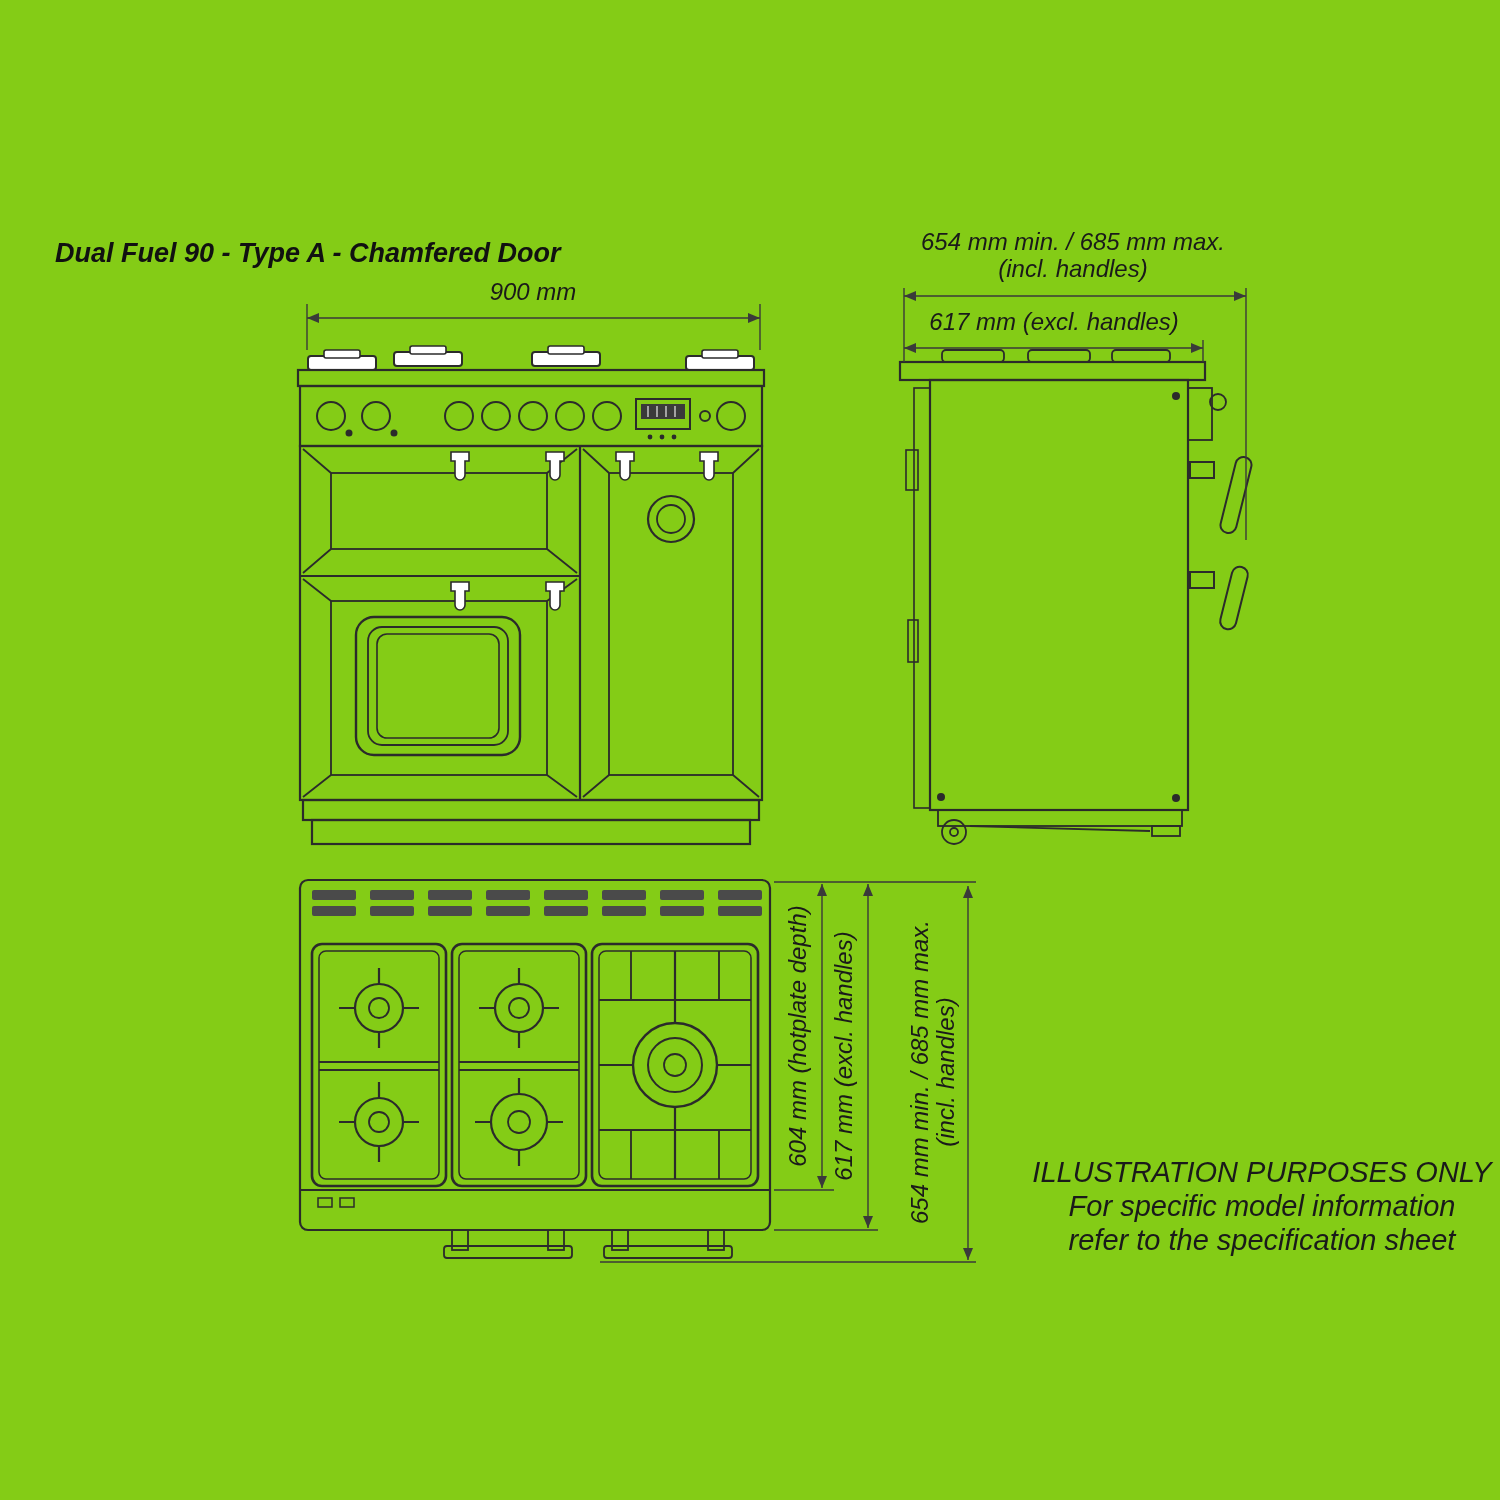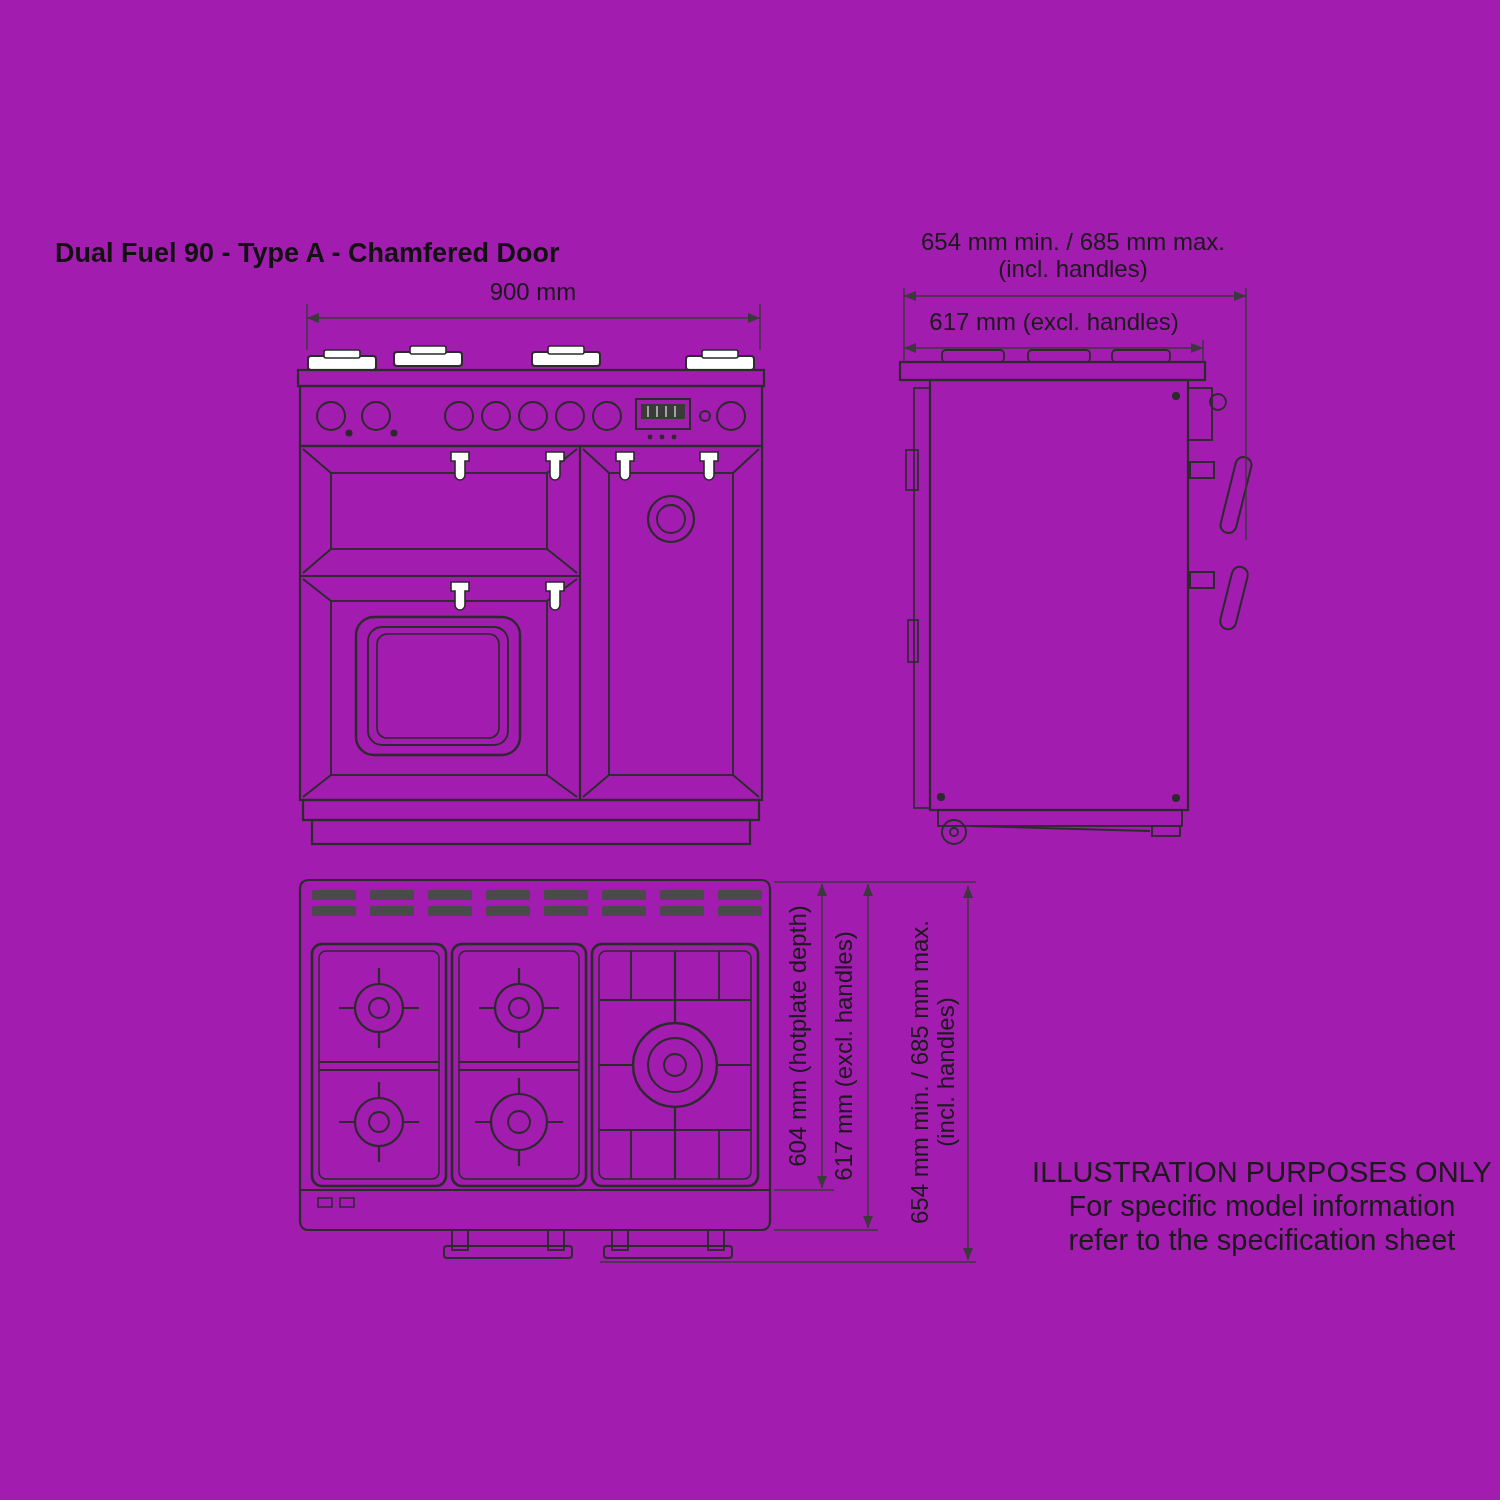--- a/index.html
+++ b/index.html
@@ -1,16 +1,16 @@
 <!DOCTYPE html>
 <html><head>
 <meta charset="utf-8">
 <style>
   html,body{margin:0;padding:0;background:#fff;}
-  .canvas{position:relative;width:1500px;height:1500px;background:#a21caf;overflow:hidden;}
+  .canvas{position:relative;width:1500px;height:1500px;background:#84cc16;overflow:hidden;font-style:italic;}
   svg{position:absolute;left:0;top:0;}
   .title-text{font-family:"Liberation Sans",sans-serif;font-size:27px;font-weight:700;fill:#111;}
   .dim-text{font-family:"Liberation Sans",sans-serif;font-size:24px;fill:#1a1a1a;}
   .note-text{font-family:"Liberation Sans",sans-serif;font-size:29px;fill:#1a1a1a;}
   .draw{stroke:#2b2b2b;fill:none;}
   .dimline{stroke:#3a3a3a;fill:none;stroke-width:1.4;}
 </style>
 </head>
 <body>
 

